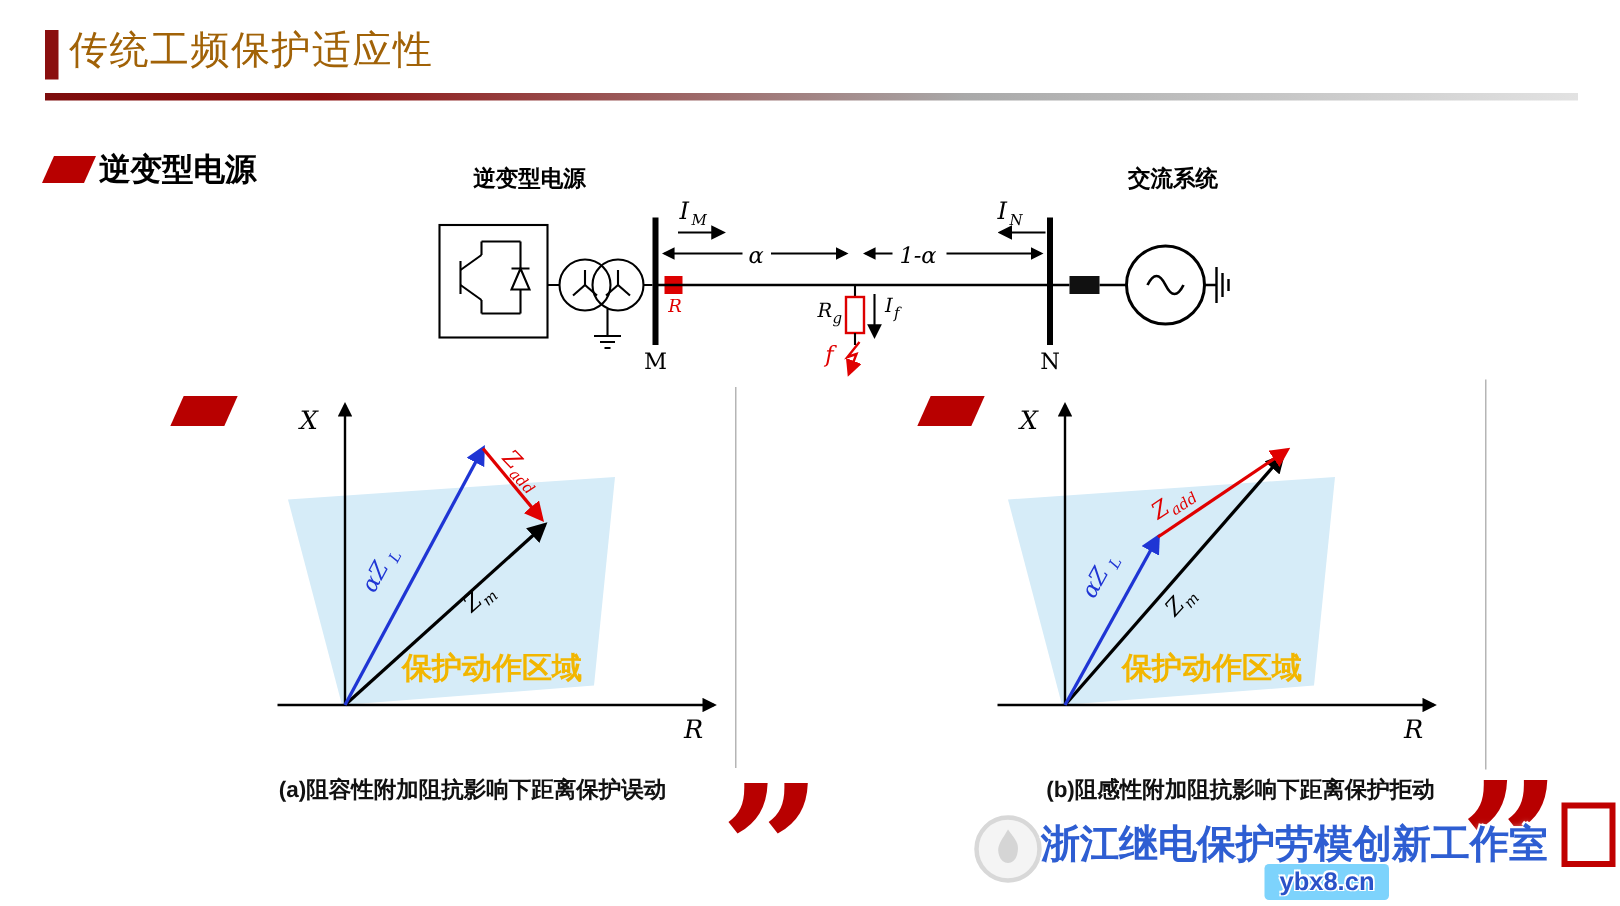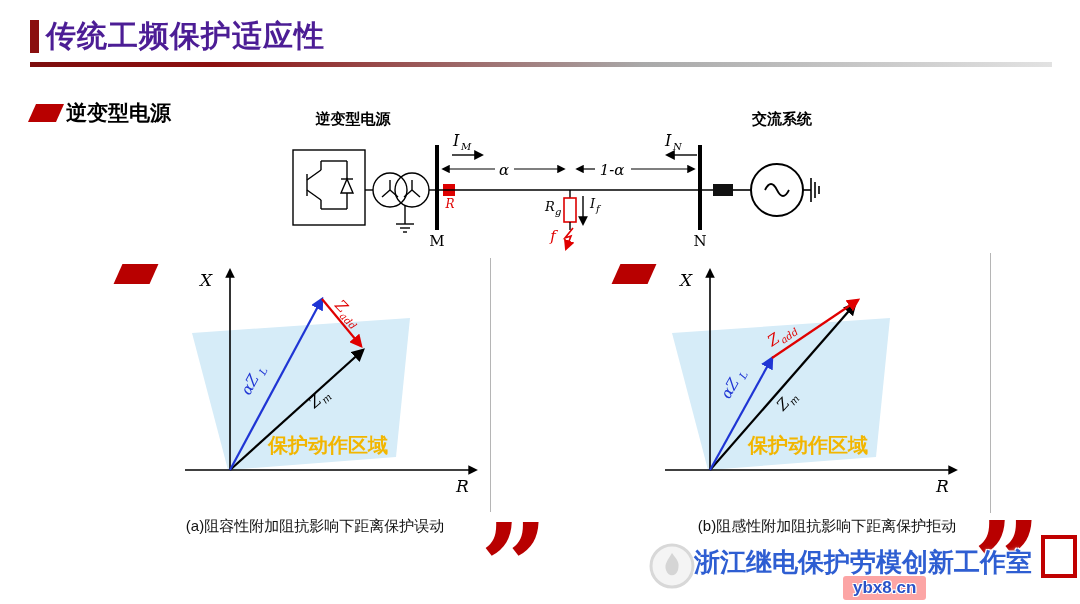--- a/index.html
+++ b/index.html
@@ -3,54 +3,54 @@
 <meta charset="utf-8">
 <style>
   * { margin:0; padding:0; box-sizing:border-box; }
   html,body { width:1080px; height:604px; }
   body { position:relative; background:#ffffff; overflow:hidden;
          font-family:"Liberation Sans","DejaVu Sans",sans-serif; color:#111; }
   .abs { position:absolute; }
 
   
   .title-bar   { left:30px; top:20px; width:9px; height:33px; background:#8a0f0f; }
-  .page-title  { left:46px; top:16px; font-size:30px; font-weight:bold; color:#4c1d95; letter-spacing:1px; }
+  .page-title  { left:46px; top:16px; font-size:26px; font-weight:normal; color:#a16207; letter-spacing:1px; }
   .divider     { left:30px; top:62px; width:1022px; height:5px;
                  background:linear-gradient(90deg,#7d0d0d 0%,#8d1010 18%,#a9a9a9 60%,#e2e2e2 100%); }
 
   
   .section-bullet { left:32px; top:104px; width:28px; height:18px; background:#b80000; transform:skewX(-24deg); }
   .section-label  { left:66px; top:99px; font-size:21px; font-weight:bold; color:#000; }
 
   
   .plot-marker { width:36px; height:20px; background:#b80000; transform:skewX(-24deg); }
   .marker-a { left:118px; top:264px; }
   .marker-b { left:616px; top:264px; }
 
   
   .vsep { width:1px; background:#b5b5b5; }
   .vsep-a { left:490px; top:258px; height:254px; }
   .vsep-b { left:990px; top:253px; height:260px; }
 
   
-  .caption { width:370px; text-align:center; font-size:15px; font-weight:normal; color:#111; }
+  .caption { width:370px; text-align:center; font-size:15px; font-weight:bold; color:#111; }
   .caption-a { left:130px; top:517px; }
   .caption-b { left:642px; top:517px; }
 
   
   .quote { color:#b80000; font-family:"DejaVu Serif",serif; font-size:118px; line-height:1; font-weight:bold; }
   .quote-a { left:480px; top:508px; }
   .quote-b { left:973px; top:506px; }
 
   
   .wm-logo { left:648px; top:542px; width:48px; height:48px; z-index:3; }
   .wm-name { left:694px; top:545px; font-size:26px; font-weight:bold; color:#2e5ed2; z-index:3; white-space:nowrap;
              text-shadow:-1px -1px 0 #fff,1px -1px 0 #fff,-1px 1px 0 #fff,1px 1px 0 #fff,0 0 4px #fff;font-family:Liberation Mono, monospace; }
   .wm-box  { left:1041px; top:535px; width:36px; height:43px; border:4px solid #c00000; background:#fff; z-index:2; }
-  .wm-site { left:843px; top:576px; height:24px; line-height:24px; padding:0 10px; background:#fca5a5; border-radius:3px;
+  .wm-site { left:843px; top:576px; height:24px; line-height:24px; padding:0 10px; background:#7dd3fc; border-radius:3px;
              font-size:17px; font-weight:bold; color:#2a52c8; z-index:3;
              text-shadow:-1px -1px 0 #fff,1px -1px 0 #fff,-1px 1px 0 #fff,1px 1px 0 #fff; }
 
   
   svg text.cjk { font-family:"Liberation Sans","DejaVu Sans",sans-serif; font-weight:bold; font-size:15px; fill:#000; font-style:normal; }
   svg text.mt  { font-family:"DejaVu Serif",serif; font-style:italic; font-size:15px; fill:#000; }
   svg text.rm  { font-family:"DejaVu Serif",serif; font-size:15px; fill:#000; }
   svg text.lg  { font-size:17px; }
   svg text.md  { font-size:13px; }
   svg text.sm  { font-size:12px; }

